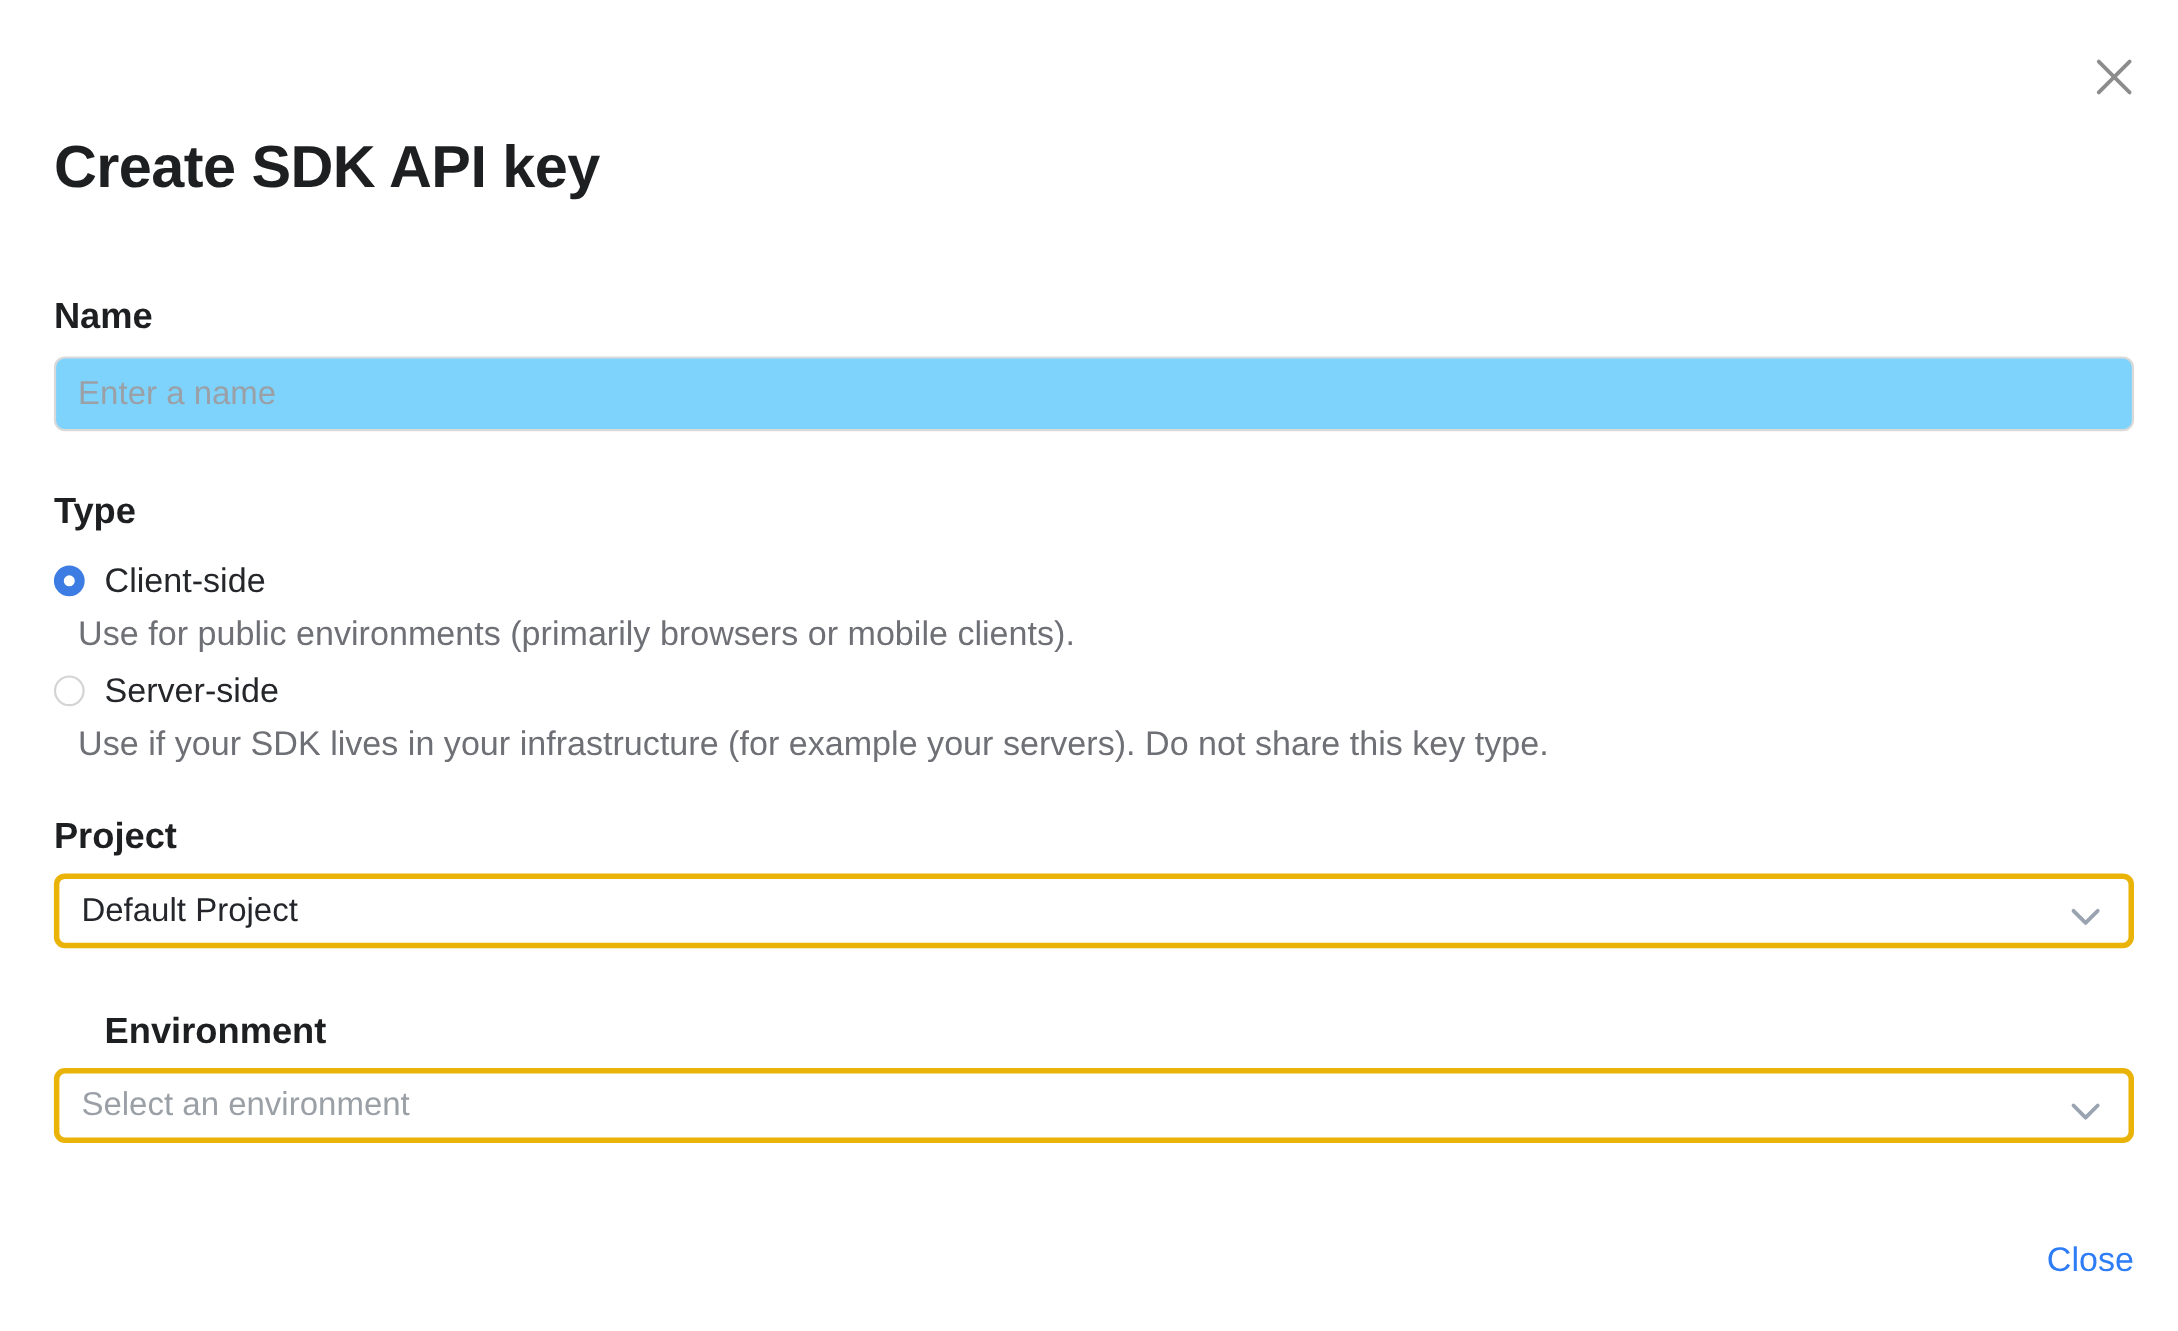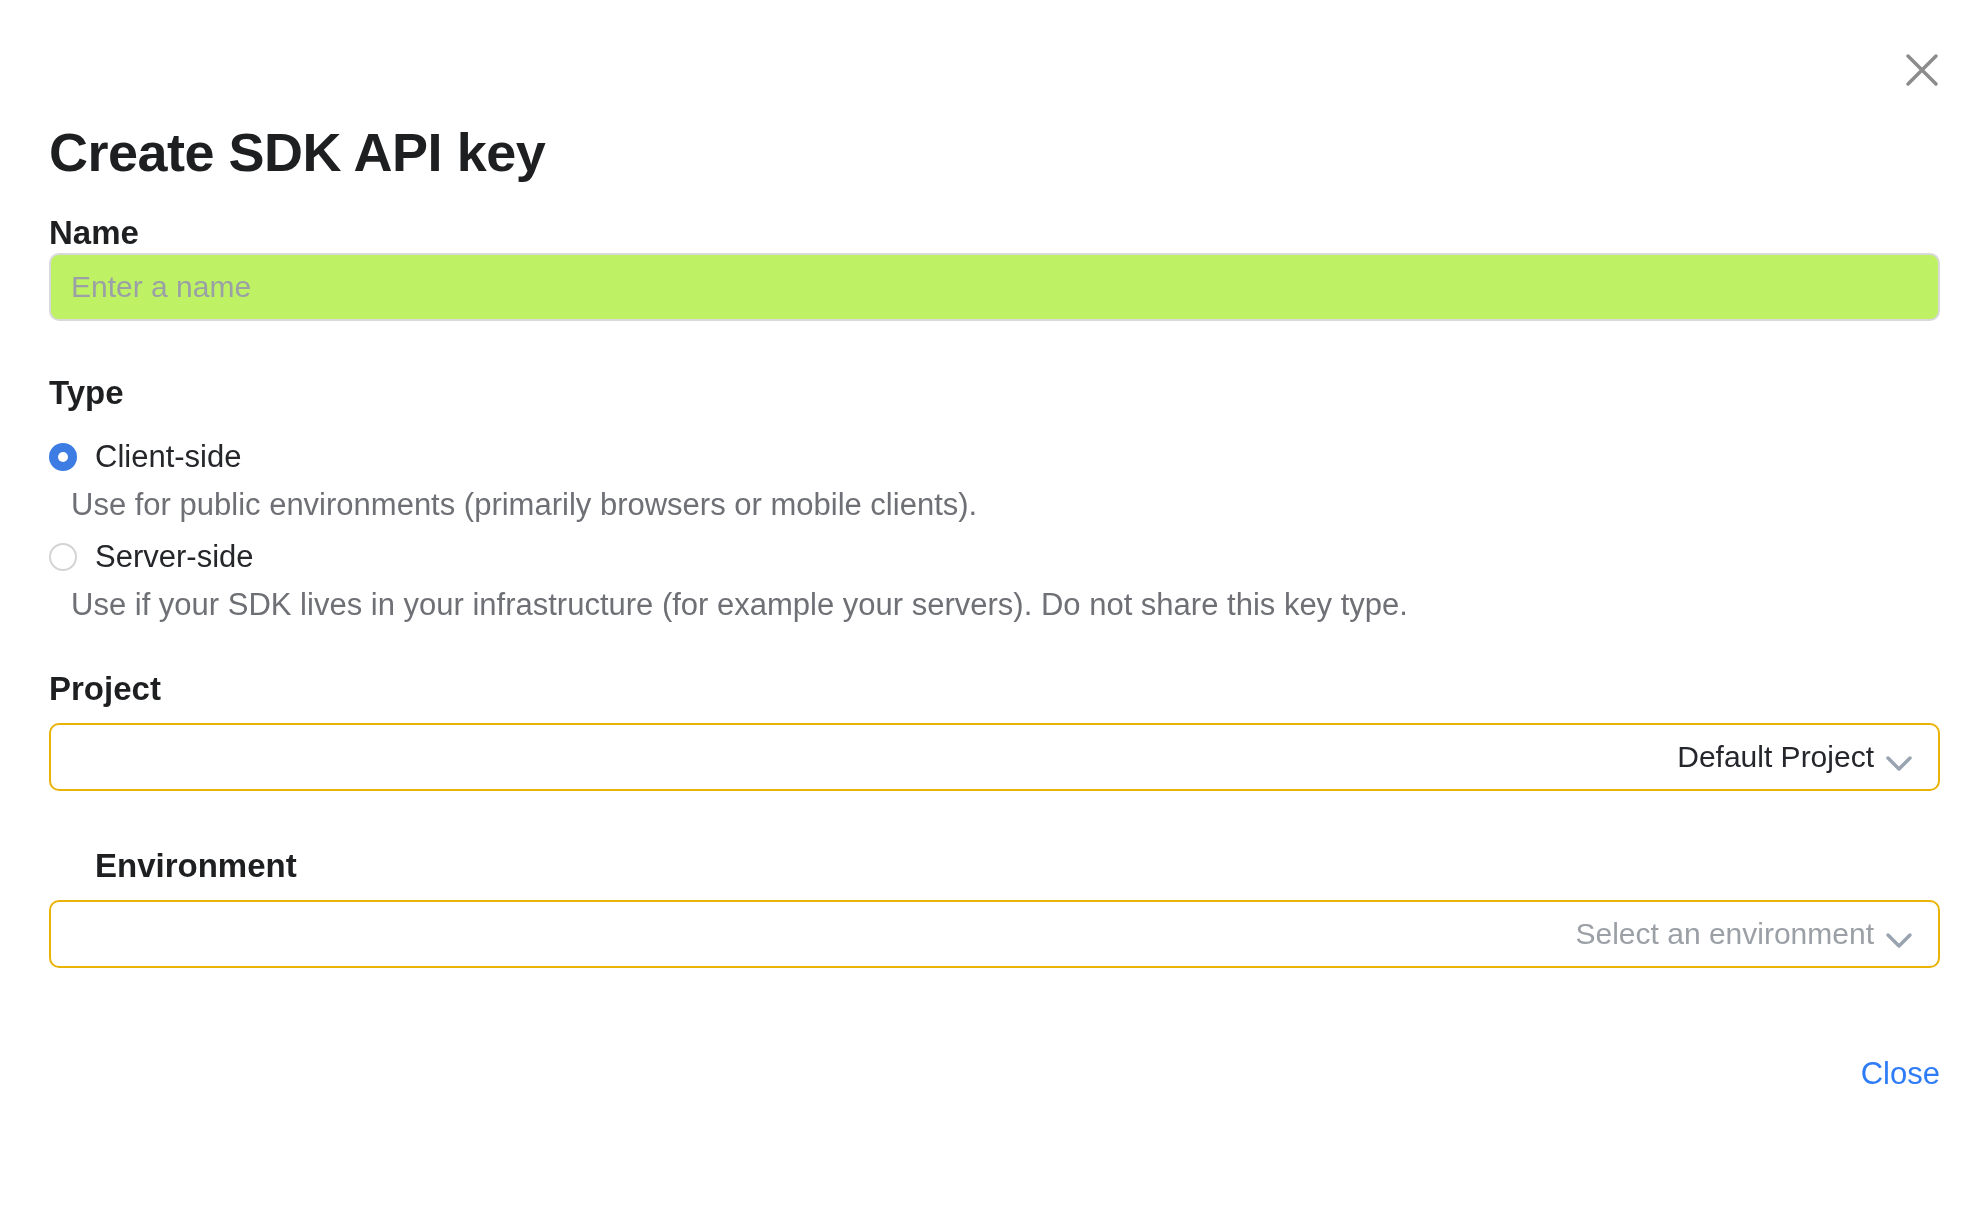--- a/index.html
+++ b/index.html
@@ -30,33 +30,34 @@
     line-height: 1.2;
     color: #1e1f21;
     letter-spacing: -0.5px;
   }
   .field-label {
     font-size: 33px;
     font-weight: 700;
     line-height: 40px;
     color: #1e1f21;
   }
-  .label-name { margin-top: 28px; }
+  .label-name { margin-top: 82px; }
   .text-input {
     display: block;
+    margin-top: 17px;
     width: 100%;
     height: 68px;
     border: 2px solid #d9d9d9;
     border-radius: 10px;
     padding: 0 20px;
     font-size: 30px;
     color: #24262b;
     font-family: "Liberation Sans", "DejaVu Sans", sans-serif;
     outline: none;
-    background: #bef264;
+    background: #7dd3fc;
   }
   .text-input::placeholder { color: #9aa0a6; opacity: 1; }
   .label-type { margin-top: 52px; }
   .radio-row {
     display: flex;
     align-items: center;
     gap: 18px;
     height: 40px;
     cursor: pointer;
   }
@@ -93,26 +94,26 @@
     font-size: 31px;
     line-height: 40px;
     color: #6e7076;
   }
   .label-project { margin-top: 44px; }
   .label-environment { margin-top: 55px; margin-left: 46px; }
   .select-box {
     margin-top: 14px;
     width: 100%;
     height: 68px;
-    border: 2px solid #eab308;
+    border: 5px solid #eab308;
     border-radius: 10px;
     padding: 0 64px 0 20px;
     display: flex;
     align-items: center;
-    justify-content: flex-end;
+    justify-content: flex-start;
     font-size: 30px;
     cursor: pointer;
     background: #fff;
     position: relative;
   }
   .select-value { color: #24262b; }
   .select-placeholder { color: #9aa0a6; }
   .chevron {
     position: absolute;
     right: 24px; top: 50%;

